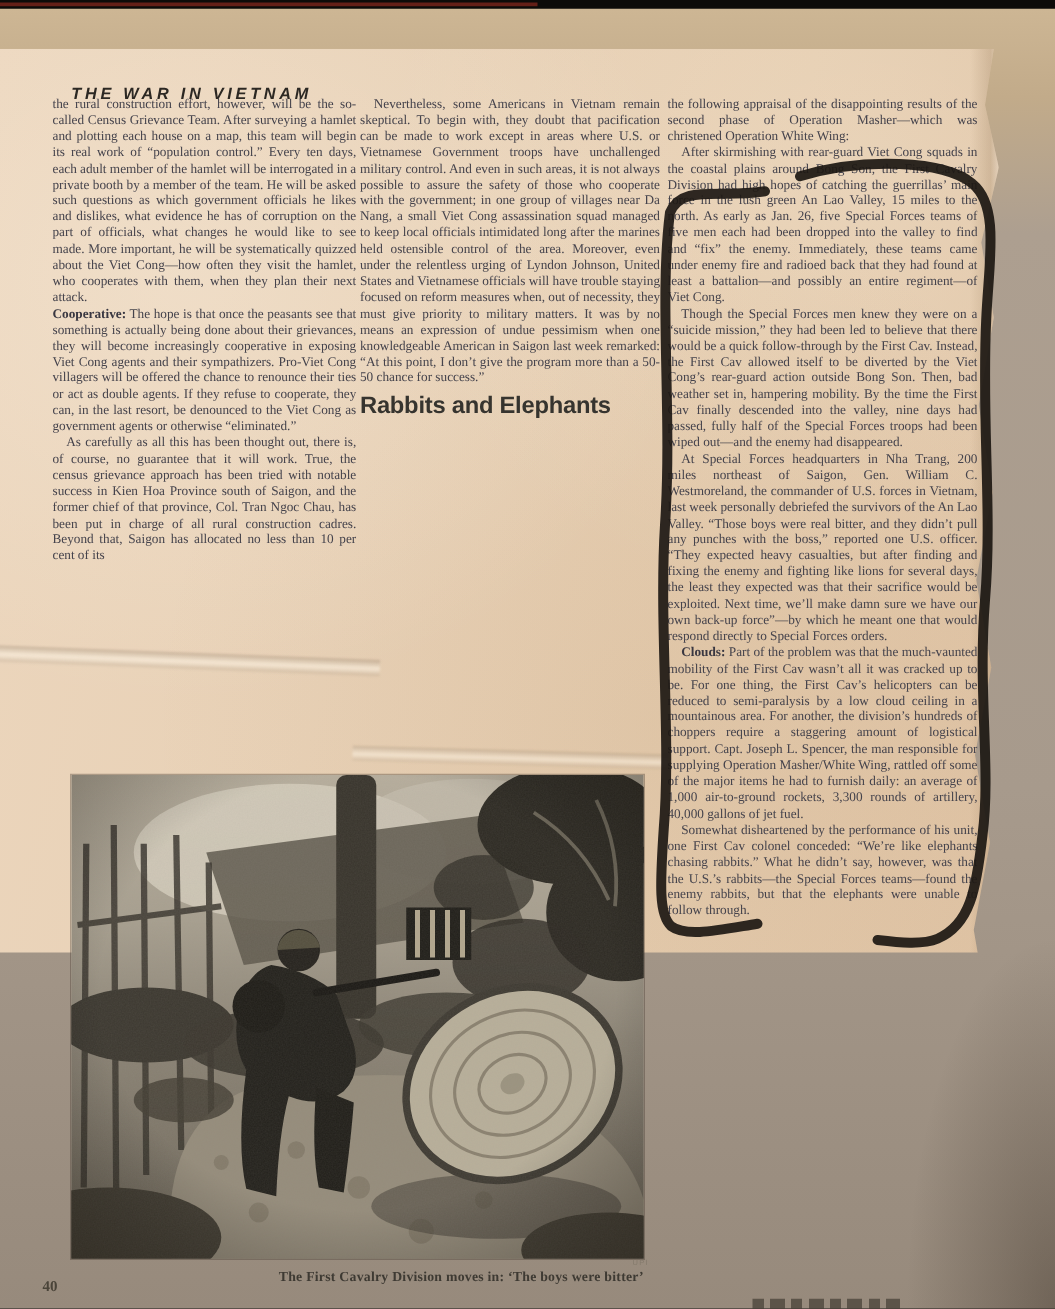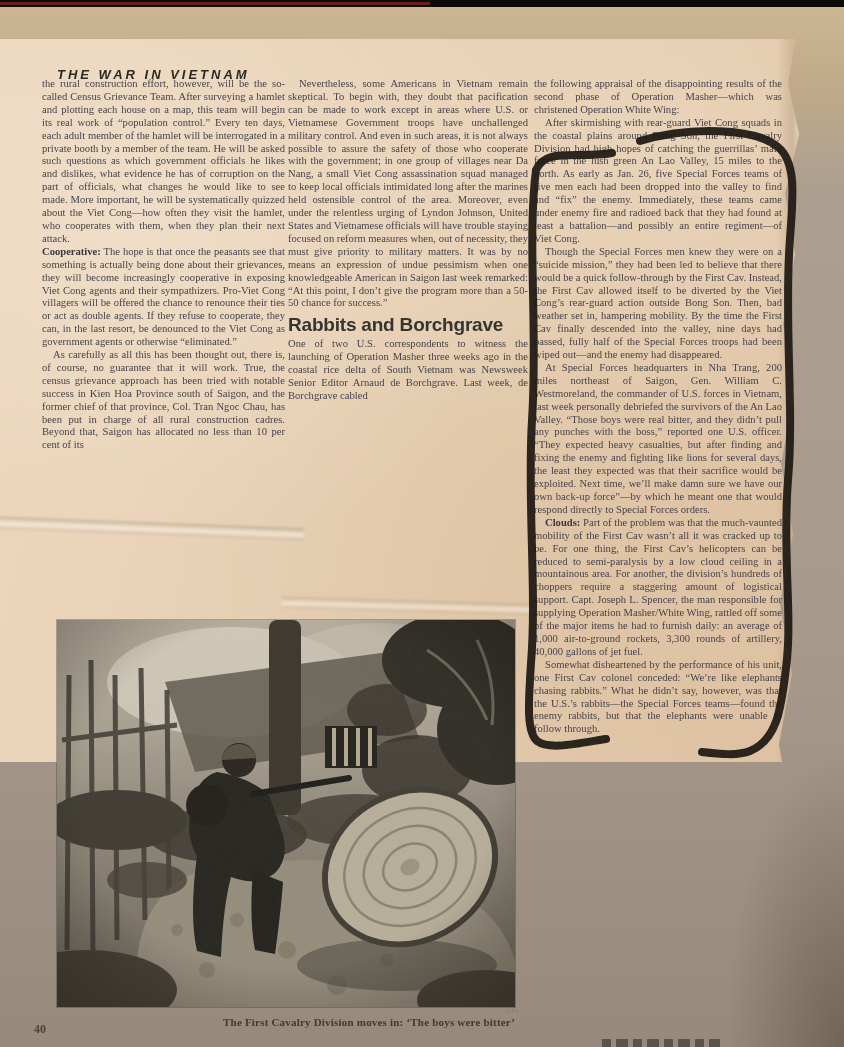--- a/index.html
+++ b/index.html
@@ -62,22 +62,21 @@
 </div>
 
 <div class="col" id="col1">
   <p class="flush"><span>the rural construction effort, however, will be the so-called Census Grievance Team. After surveying a hamlet and plotting each house on a map, this team will begin its real work of “population control.” Every ten days, each adult member of the hamlet will be interrogated in a private booth by a member of the team. He will be asked such questions as which government officials he likes and dislikes, what evidence he has of corruption on the part of officials, what changes he would like to see made. More important, he will be systematically quizzed about the Viet Cong—how often they visit the hamlet, who cooperates with them, when they plan their next attack.</span></p>
   <p class="flush"><span class="lead">Cooperative:</span> <span>The hope is that once the peasants see that something is actually being done about their grievances, they will become increasingly cooperative in exposing Viet Cong agents and their sympathizers. Pro-Viet Cong villagers will be offered the chance to renounce their ties or act as double agents. If they refuse to cooperate, they can, in the last resort, be denounced to the Viet Cong as government agents or otherwise “eliminated.”</span></p>
   <p><span>As carefully as all this has been thought out, there is, of course, no guarantee that it will work. True, the census grievance approach has been tried with notable success in Kien Hoa Province south of Saigon, and the former chief of that province, Col. Tran Ngoc Chau, has been put in charge of all rural construction cadres. Beyond that, Saigon has allocated no less than 10 per cent of its</span></p>
 </div>
 
 <div class="col" id="col2">
   <p><span>Nevertheless, some Americans in Vietnam remain skeptical. To begin with, they doubt that pacification can be made to work except in areas where U.S. or Vietnamese Government troops have unchallenged military control. And even in such areas, it is not always possible to assure the safety of those who cooperate with the government; in one group of villages near Da Nang, a small Viet Cong assassination squad managed to keep local officials intimidated long after the marines held ostensible control of the area. Moreover, even under the relentless urging of Lyndon Johnson, United States and Vietnamese officials will have trouble staying focused on reform measures when, out of necessity, they must give priority to military matters. It was by no means an expression of undue pessimism when one knowledgeable American in Saigon last week remarked: “At this point, I don’t give the program more than a 50-50 chance for success.”</span></p>
-  <div class="subhead">Rabbits and Borchgrave</div>
-  <p class="flush"><span>One of two U.S. correspondents to witness the launching of Operation Masher three weeks ago in the coastal rice delta of South Vietnam was Newsweek Senior Editor Arnaud de Borchgrave. Last week, de Borchgrave cabled</span></p>
+  <div class="subhead">Rabbits and Elephants</div>
 </div>
 
 <div class="col" id="col3">
   <p class="flush"><span>the following appraisal of the disappointing results of the second phase of Operation Masher—which was christened Operation White Wing:</span></p>
   <p><span>After skirmishing with rear-guard Viet Cong squads in the coastal plains around Bong Son, the First Cavalry Division had high hopes of catching the guerrillas’ main force in the lush green An Lao Valley, 15 miles to the north. As early as Jan. 26, five Special Forces teams of five men each had been dropped into the valley to find and “fix” the enemy. Immediately, these teams came under enemy fire and radioed back that they had found at least a battalion—and possibly an entire regiment—of Viet Cong.</span></p>
   <p><span>Though the Special Forces men knew they were on a “suicide mission,” they had been led to believe that there would be a quick follow-through by the First Cav. Instead, the First Cav allowed itself to be diverted by the Viet Cong’s rear-guard action outside Bong Son. Then, bad weather set in, hampering mobility. By the time the First Cav finally descended into the valley, nine days had passed, fully half of the Special Forces troops had been wiped out—and the enemy had disappeared.</span></p>
   <p><span>At Special Forces headquarters in Nha Trang, 200 miles northeast of Saigon, Gen. William C. Westmoreland, the commander of U.S. forces in Vietnam, last week personally debriefed the survivors of the An Lao Valley. “Those boys were real bitter, and they didn’t pull any punches with the boss,” reported one U.S. officer. “They expected heavy casualties, but after finding and fixing the enemy and fighting like lions for several days, the least they expected was that their sacrifice would be exploited. Next time, we’ll make damn sure we have our own back-up force”—by which he meant one that would respond directly to Special Forces orders.</span></p>
   <p><span class="lead">Clouds:</span> <span>Part of the problem was that the much-vaunted mobility of the First Cav wasn’t all it was cracked up to be. For one thing, the First Cav’s helicopters can be reduced to semi-paralysis by a low cloud ceiling in a mountainous area. For another, the division’s hundreds of choppers require a staggering amount of logistical support. Capt. Joseph L. Spencer, the man responsible for supplying Operation Masher/White Wing, rattled off some of the major items he had to furnish daily: an average of 1,000 air-to-ground rockets, 3,300 rounds of artillery, 40,000 gallons of jet fuel.</span></p>
   <p><span>Somewhat disheartened by the performance of his unit, one First Cav colonel conceded: “We’re like elephants chasing rabbits.” What he didn’t say, however, was that the U.S.’s rabbits—the Special Forces teams—found the enemy rabbits, but that the elephants were unable to follow through.</span></p>
 </div>

